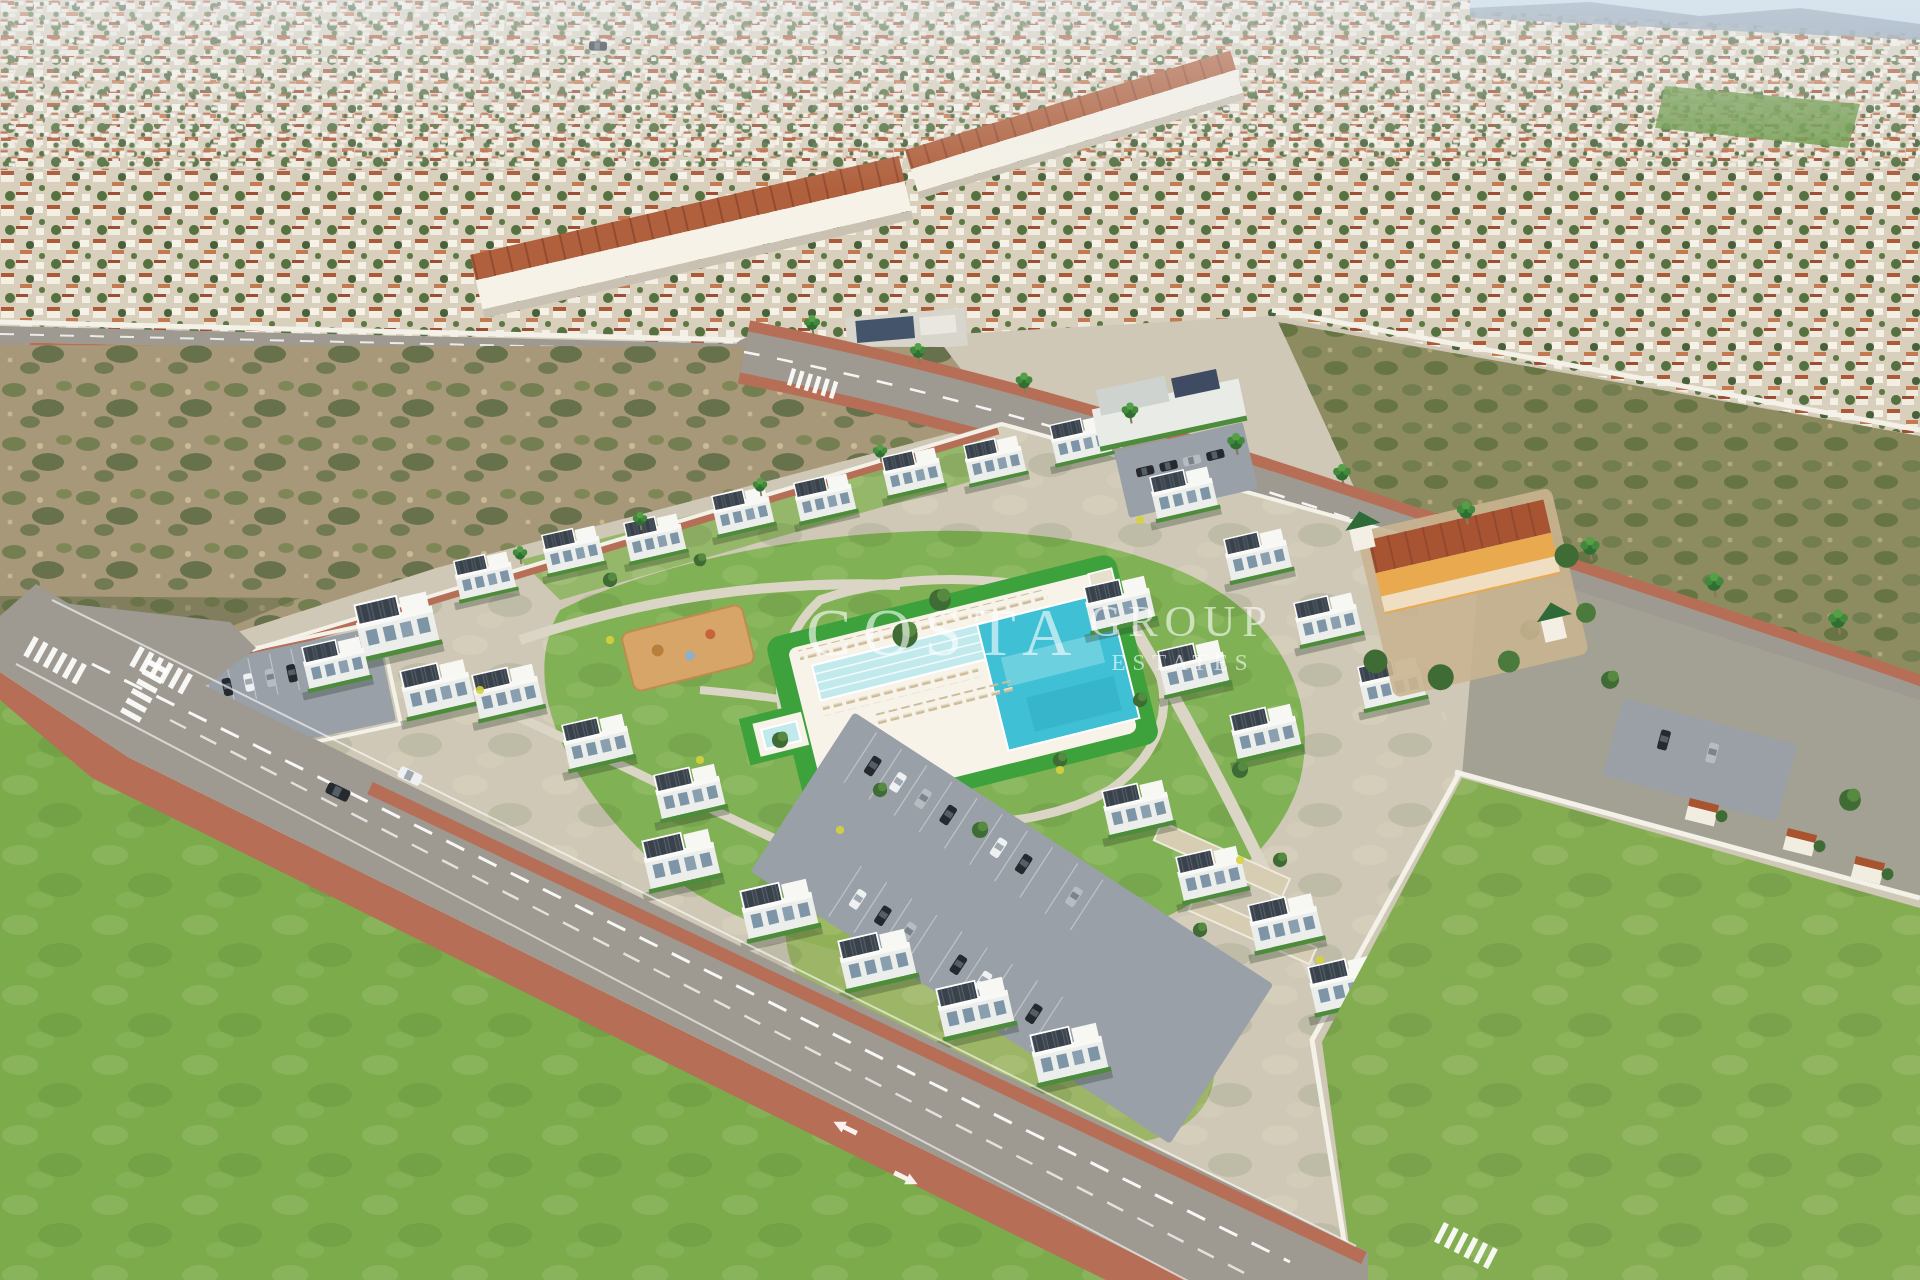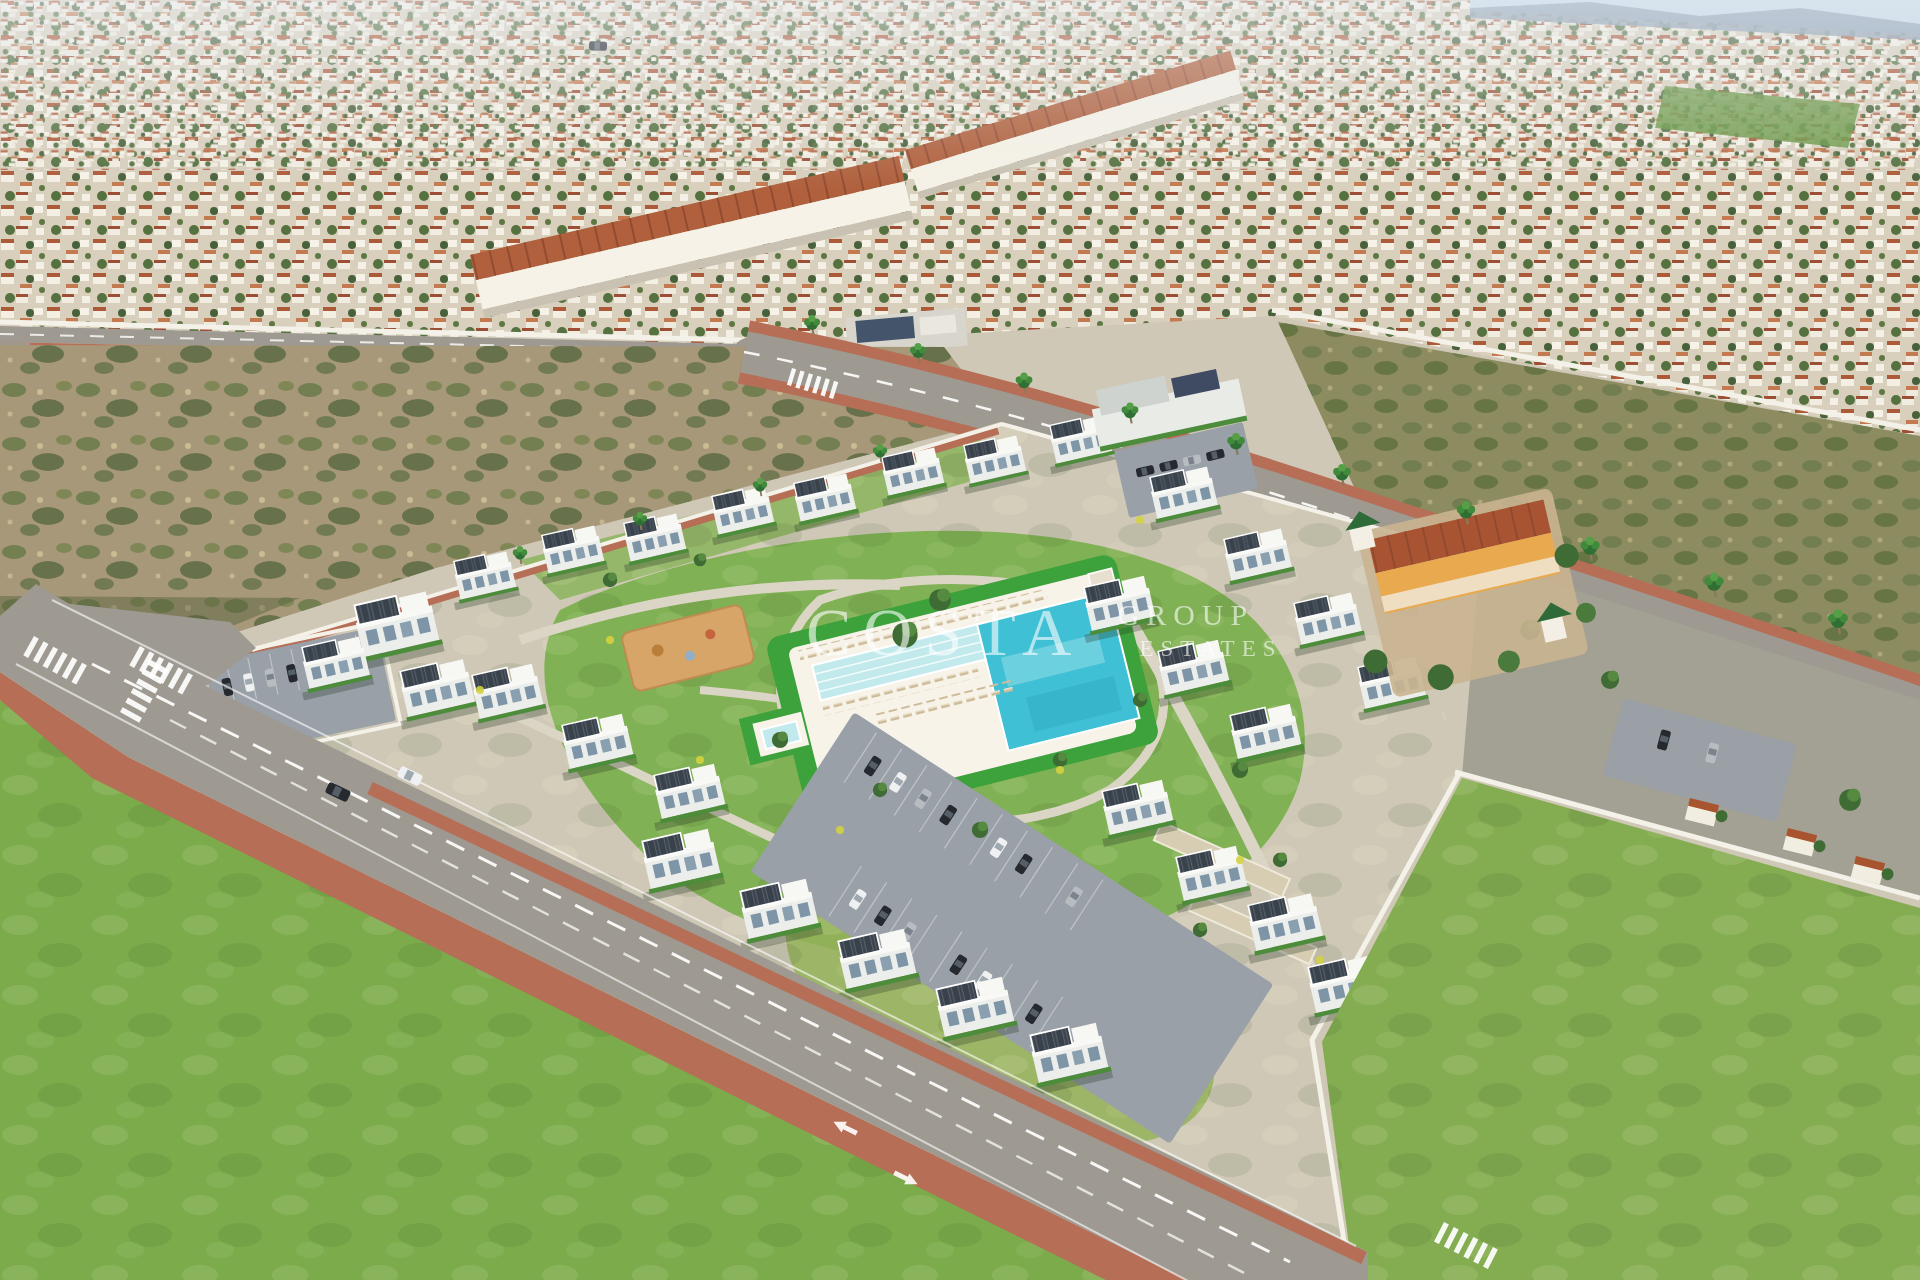--- a/index.html
+++ b/index.html
@@ -1,22 +1,22 @@
 <!DOCTYPE html>
 <html><head>
 <meta charset="utf-8">
 <style>
   html,body{margin:0;padding:0;background:#555;}
   .stage{position:relative;width:1920px;height:1280px;overflow:hidden;background:#cfc8b6;}
   .stage svg{position:absolute;left:0;top:0;}
   .watermark{position:absolute;left:806px;top:598px;display:flex;align-items:flex-start;
-    color:rgba(255,255,255,0.60);pointer-events:none;font-family:"Liberation Serif",serif;gap:28px;}
+    color:rgba(255,255,255,0.60);pointer-events:none;font-family:"Liberation Serif",serif;}
   .wm-primary{font-size:68px;letter-spacing:12px;line-height:1;font-weight:400;}
   .wm-col{display:flex;flex-direction:column;margin-left:6px;margin-top:2px;}
-  .wm-top{font-size:30px;letter-spacing:7px;line-height:1;}
+  .wm-top{font-size:44px;letter-spacing:7px;line-height:1;}
   .wm-bottom{font-size:23px;letter-spacing:7px;line-height:1;margin-top:7px;margin-left:22px;}
 </style>
 </head>
 <body>
 
 <div class="stage">
 <svg width="1920" height="1280" viewBox="0 0 1920 1280">
   <defs>
     <linearGradient id="hazeG" x1="0" y1="0" x2="0" y2="1">
       <stop offset="0" stop-color="#e8edf2" stop-opacity="0.55"></stop>

